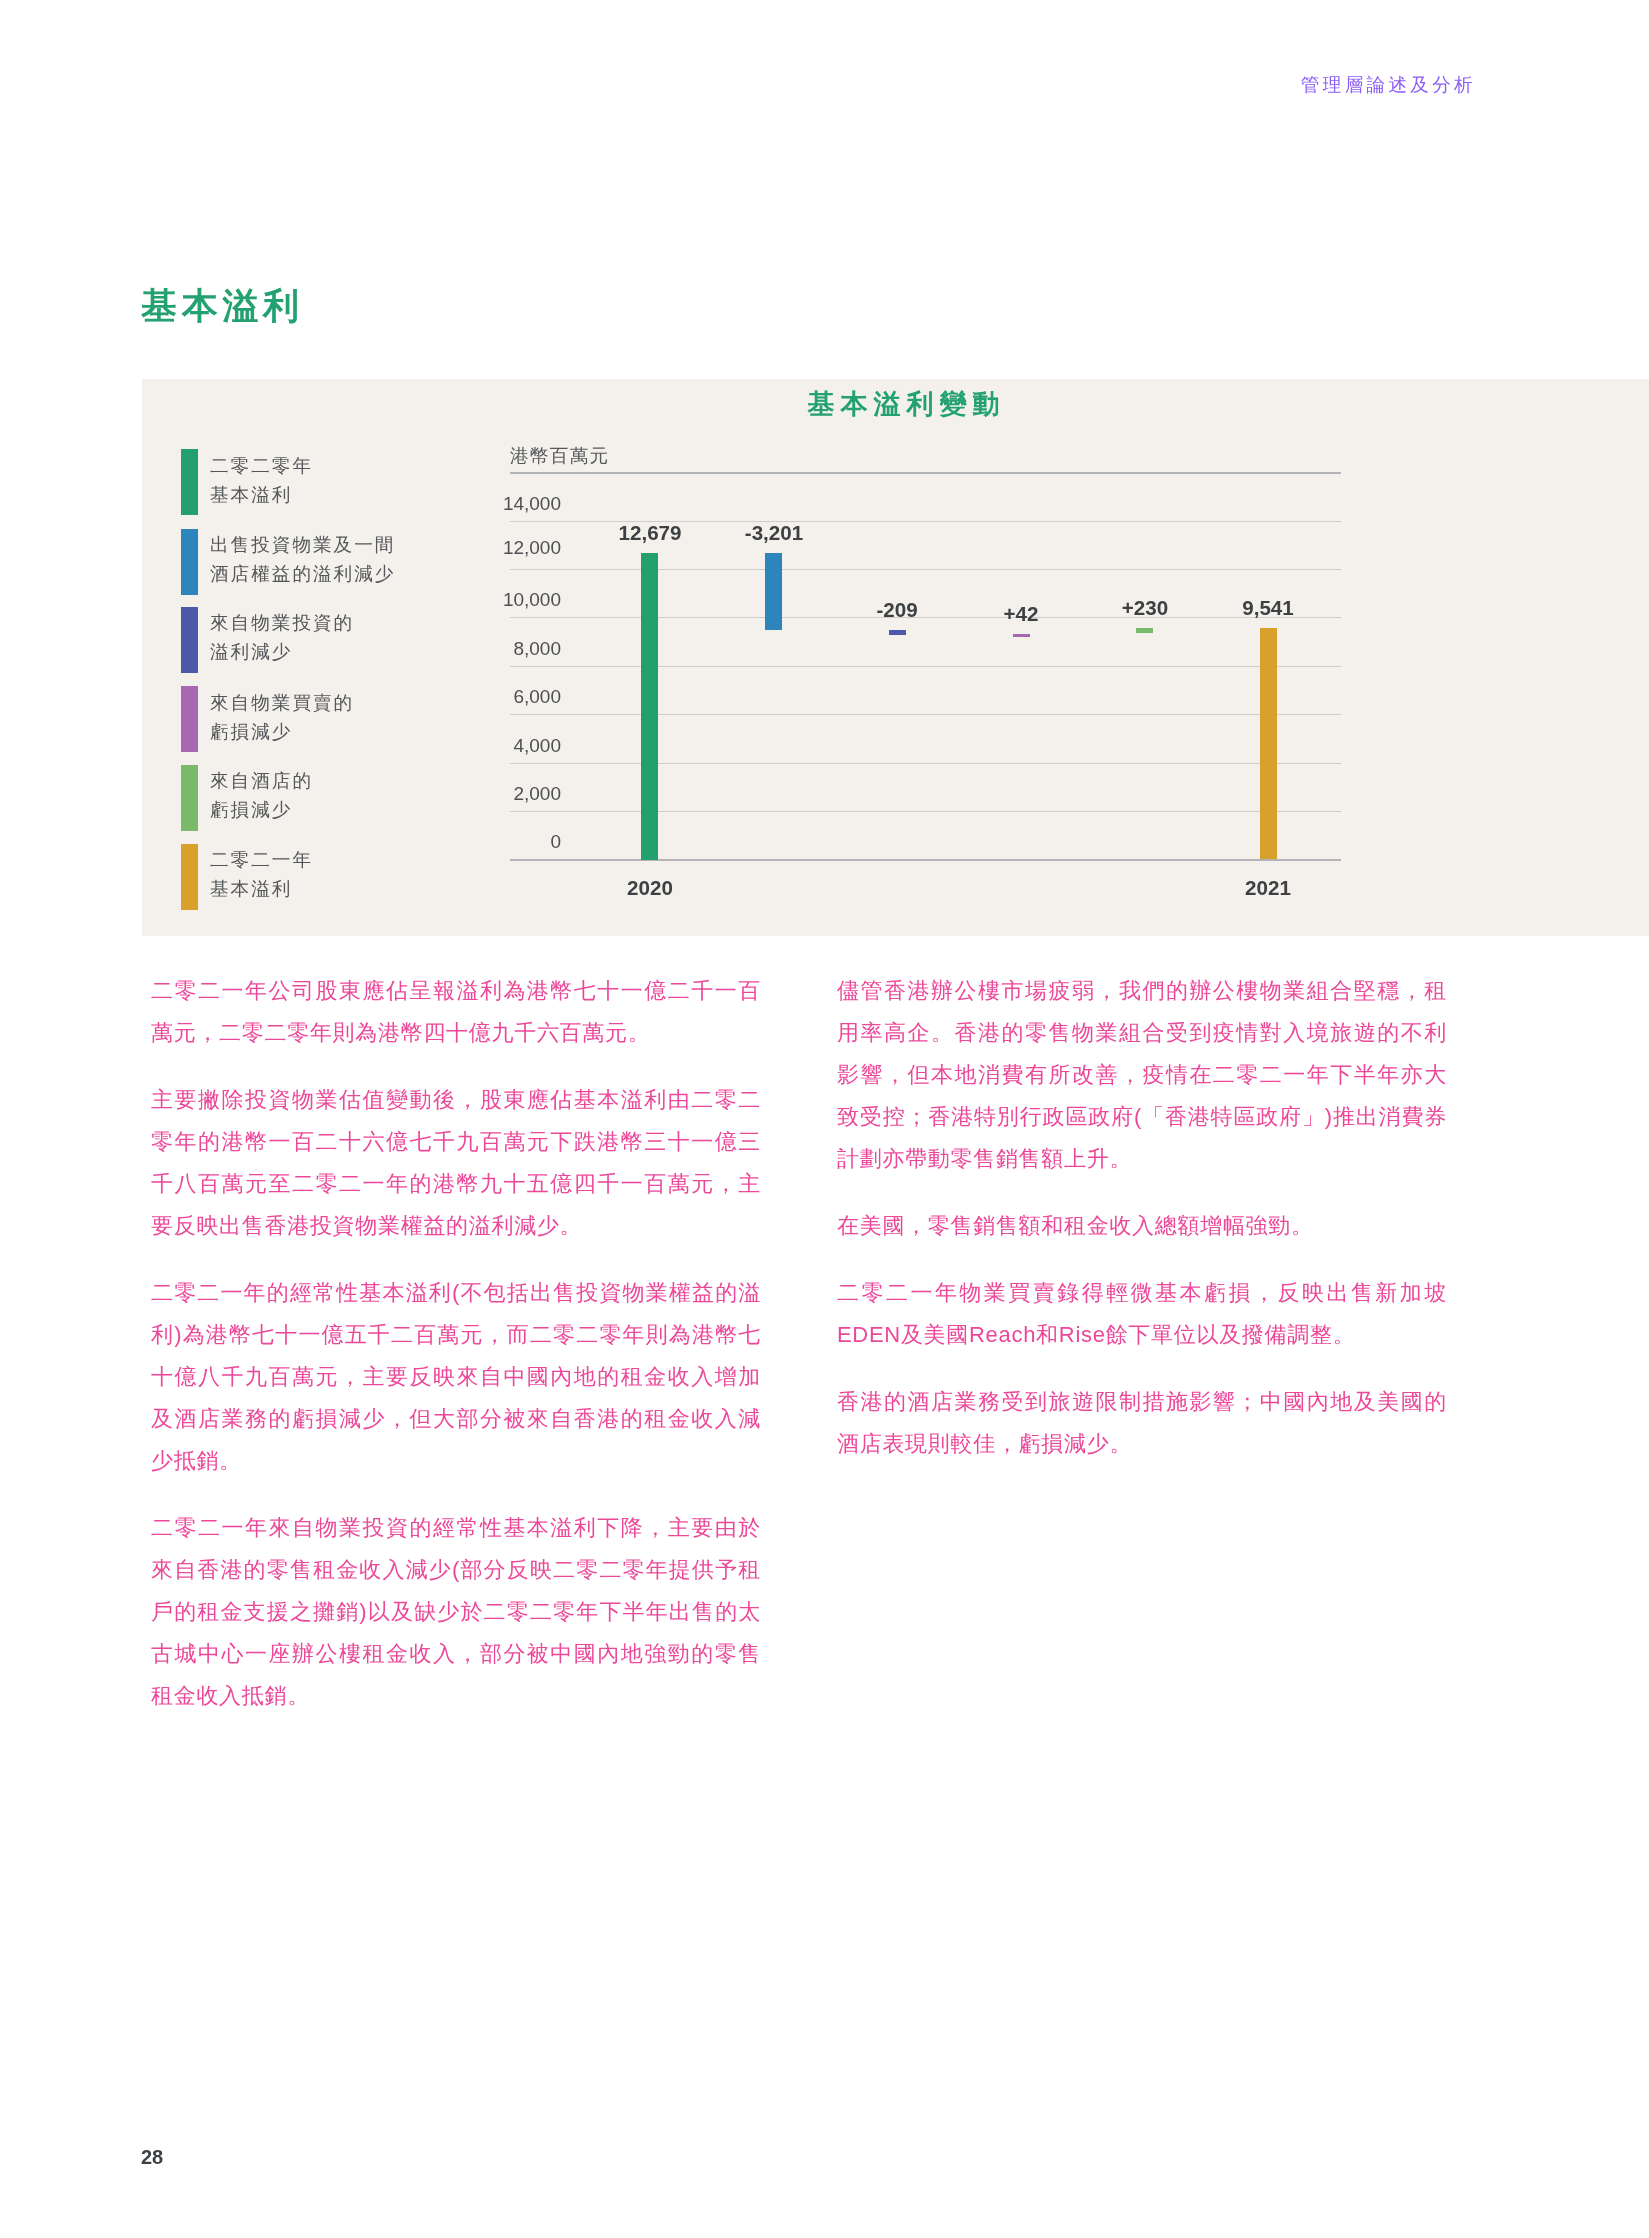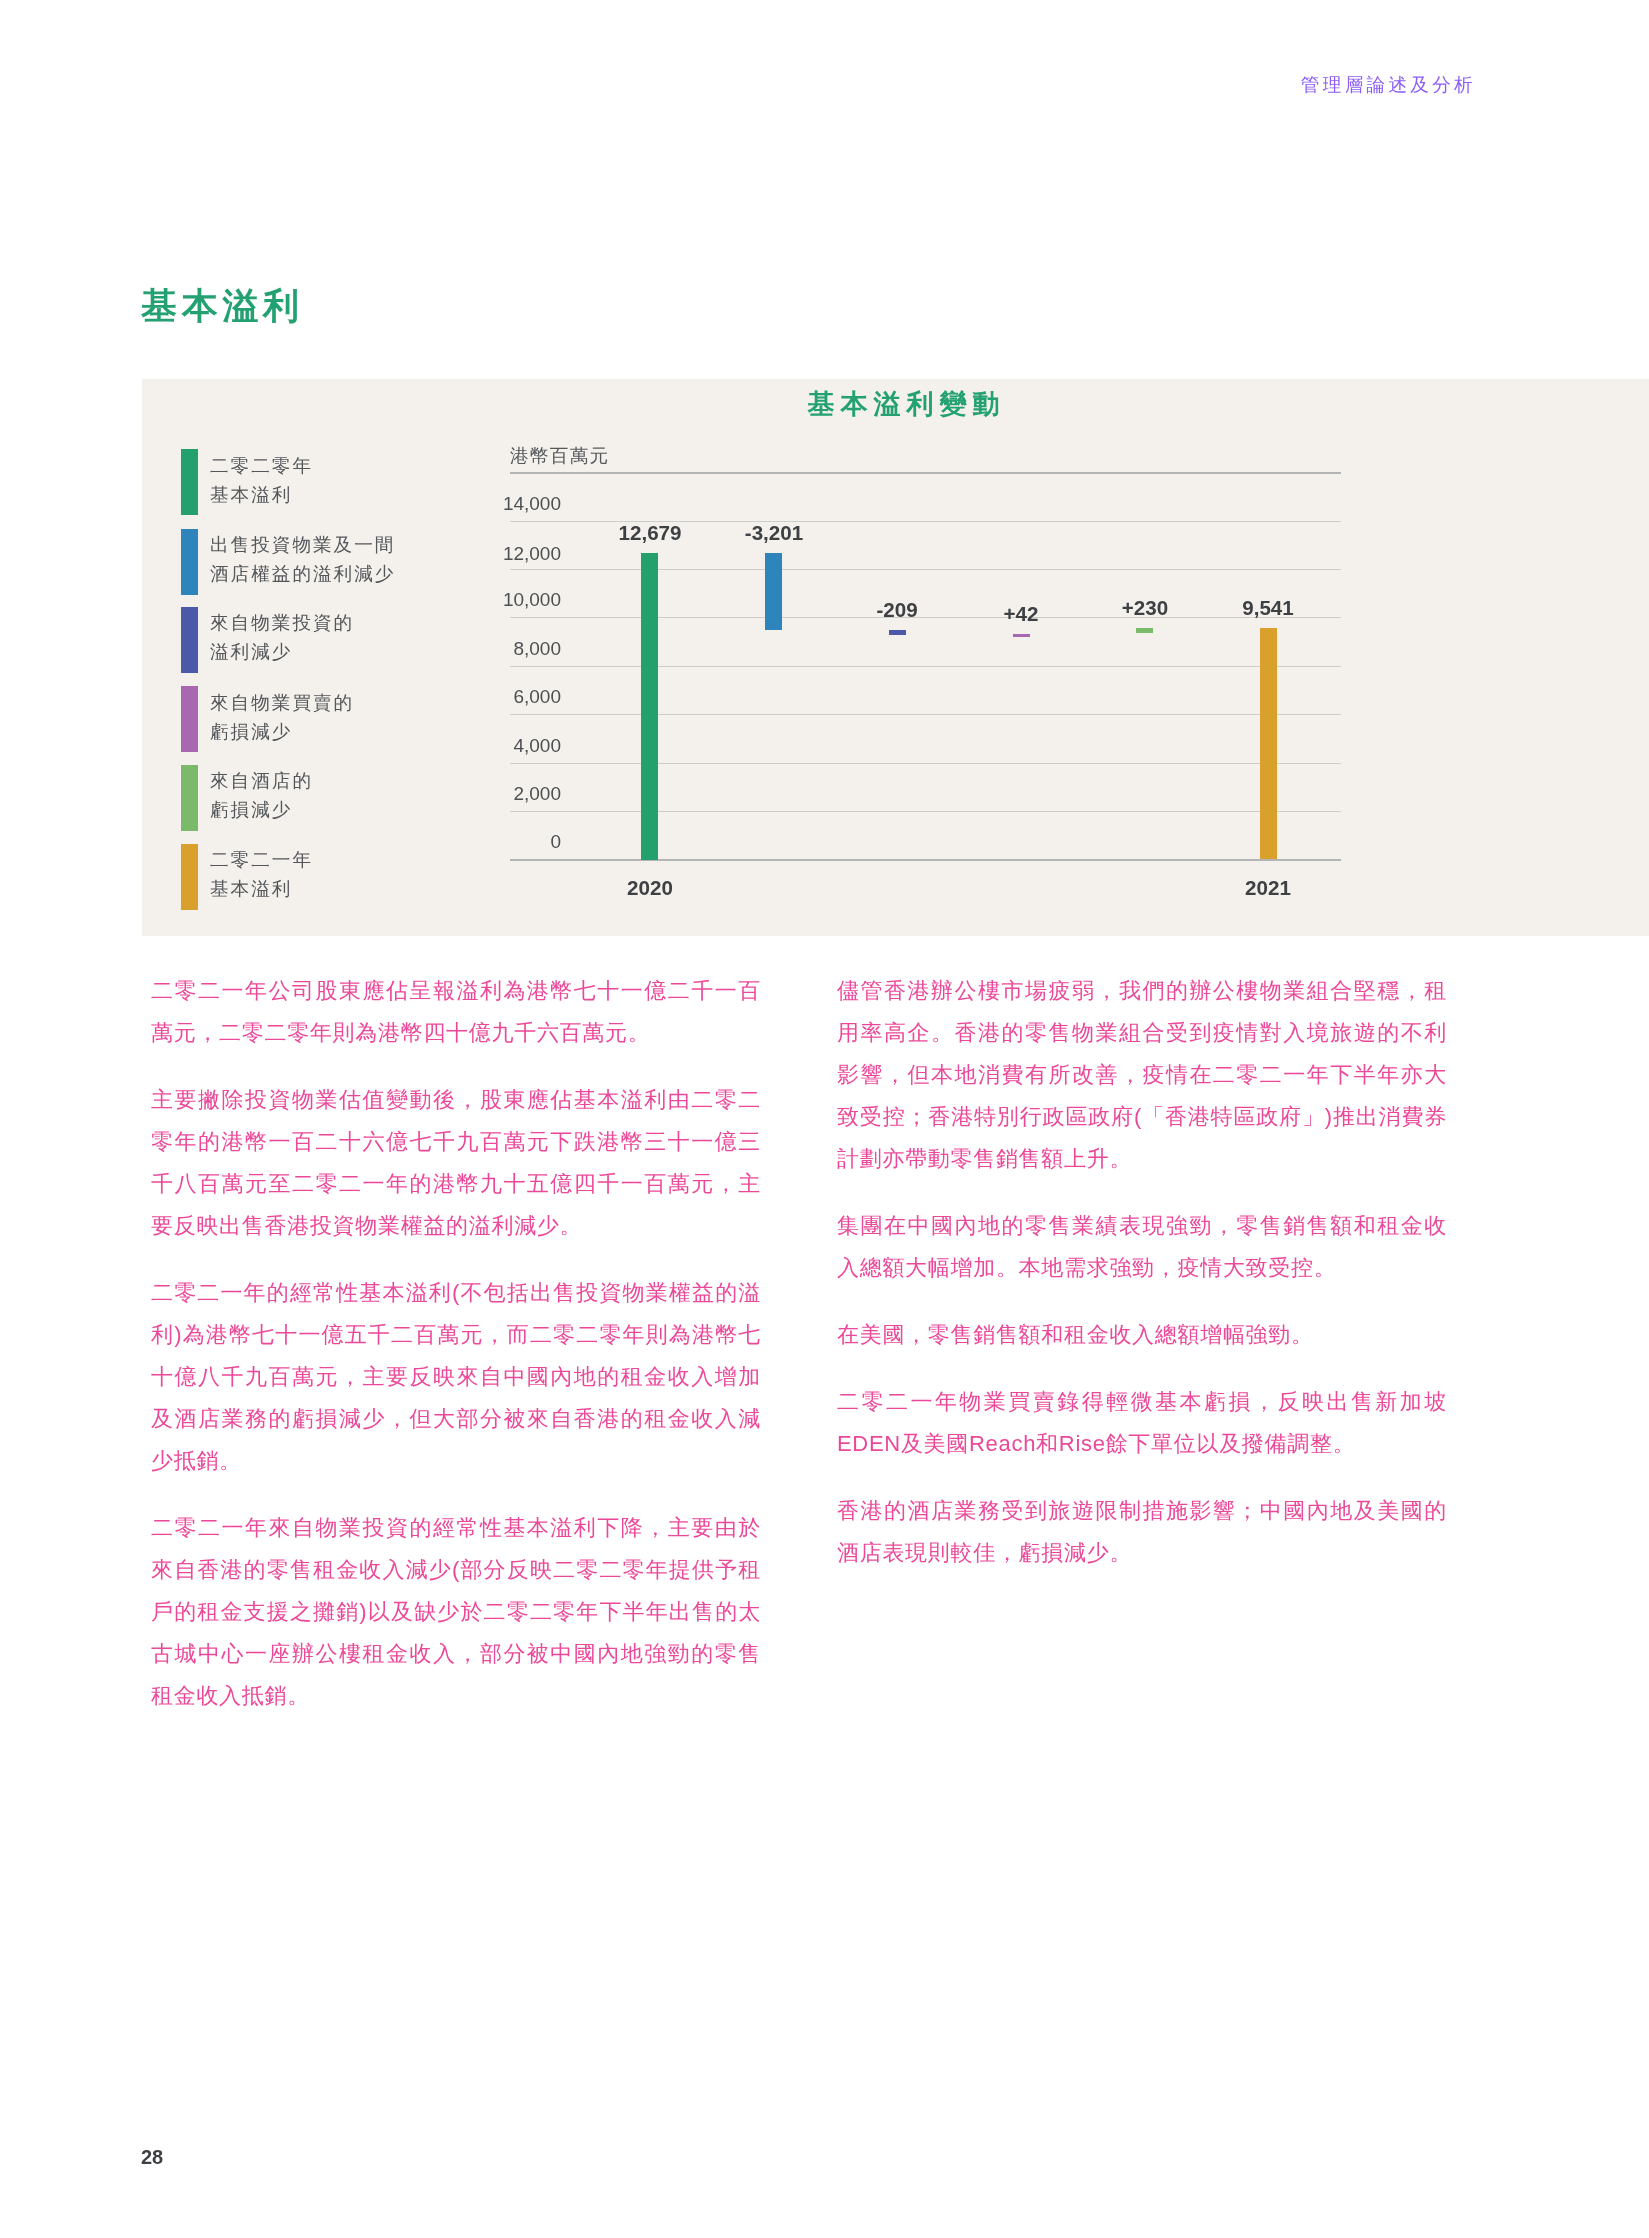--- a/index.html
+++ b/index.html
@@ -87,21 +87,21 @@
             <div>二零二一年</div>
             <div>基本溢利</div>
           </div>
         </div>
       </div>
     <div id="plot">
         <div class="gridline strong" style="top: 93px;"></div>
         <div class="gridline" style="top: 142px;"></div>
         <div class="tick-label" style="top: 114px;">14,000</div>
         <div class="gridline" style="top: 190px;"></div>
-        <div class="tick-label" style="top: 164px;">12,000</div>
+        <div class="tick-label" style="top: 158px;">12,000</div>
         <div class="gridline" style="top: 238px;"></div>
         <div class="tick-label" style="top: 210px;">10,000</div>
         <div class="gridline" style="top: 287px;"></div>
         <div class="tick-label" style="top: 259px;">8,000</div>
         <div class="gridline" style="top: 335px;"></div>
         <div class="tick-label" style="top: 307px;">6,000</div>
         <div class="gridline" style="top: 384px;"></div>
         <div class="tick-label" style="top: 356px;">4,000</div>
         <div class="gridline" style="top: 432px;"></div>
         <div class="tick-label" style="top: 404px;">2,000</div>
@@ -125,21 +125,20 @@
   </div>
 
   <div class="col col-left" id="col-left">
       <p>二零二一年公司股東應佔呈報溢利為港幣七十一億二千一百萬元，二零二零年則為港幣四十億九千六百萬元。</p>
       <p>主要撇除投資物業估值變動後，股東應佔基本溢利由二零二零年的港幣一百二十六億七千九百萬元下跌港幣三十一億三千八百萬元至二零二一年的港幣九十五億四千一百萬元，主要反映出售香港投資物業權益的溢利減少。</p>
       <p>二零二一年的經常性基本溢利(不包括出售投資物業權益的溢利)為港幣七十一億五千二百萬元，而二零二零年則為港幣七十億八千九百萬元，主要反映來自中國內地的租金收入增加及酒店業務的虧損減少，但大部分被來自香港的租金收入減少抵銷。</p>
       <p>二零二一年來自物業投資的經常性基本溢利下降，主要由於來自香港的零售租金收入減少(部分反映二零二零年提供予租戶的租金支援之攤銷)以及缺少於二零二零年下半年出售的太古城中心一座辦公樓租金收入，部分被中國內地強勁的零售租金收入抵銷。</p>
     </div>
   <div class="col col-right" id="col-right">
       <p>儘管香港辦公樓市場疲弱，我們的辦公樓物業組合堅穩，租用率高企。香港的零售物業組合受到疫情對入境旅遊的不利影響，但本地消費有所改善，疫情在二零二一年下半年亦大致受控；香港特別行政區政府(「香港特區政府」)推出消費券計劃亦帶動零售銷售額上升。</p>
-      <p>集團在中國內地的零售業績表現強勁，零售銷售額和租金收入總額大幅增加。本地需求強勁，疫情大致受控。</p>
       <p>在美國，零售銷售額和租金收入總額增幅強勁。</p>
       <p>二零二一年物業買賣錄得輕微基本虧損，反映出售新加坡EDEN及美國Reach和Rise餘下單位以及撥備調整。</p>
       <p>香港的酒店業務受到旅遊限制措施影響；中國內地及美國的酒店表現則較佳，虧損減少。</p>
     </div>
 
   <div class="page-number">28</div>
 </div>
 
 
 </body></html>

